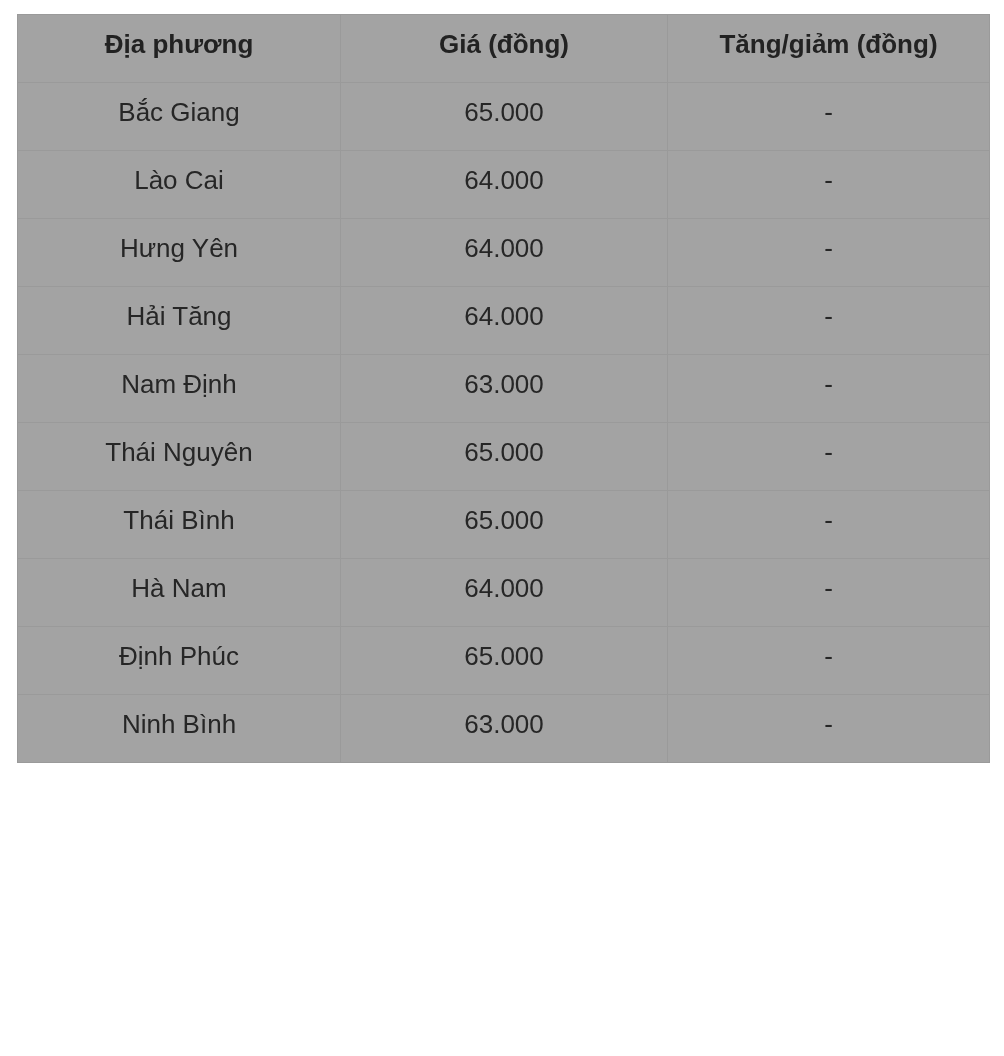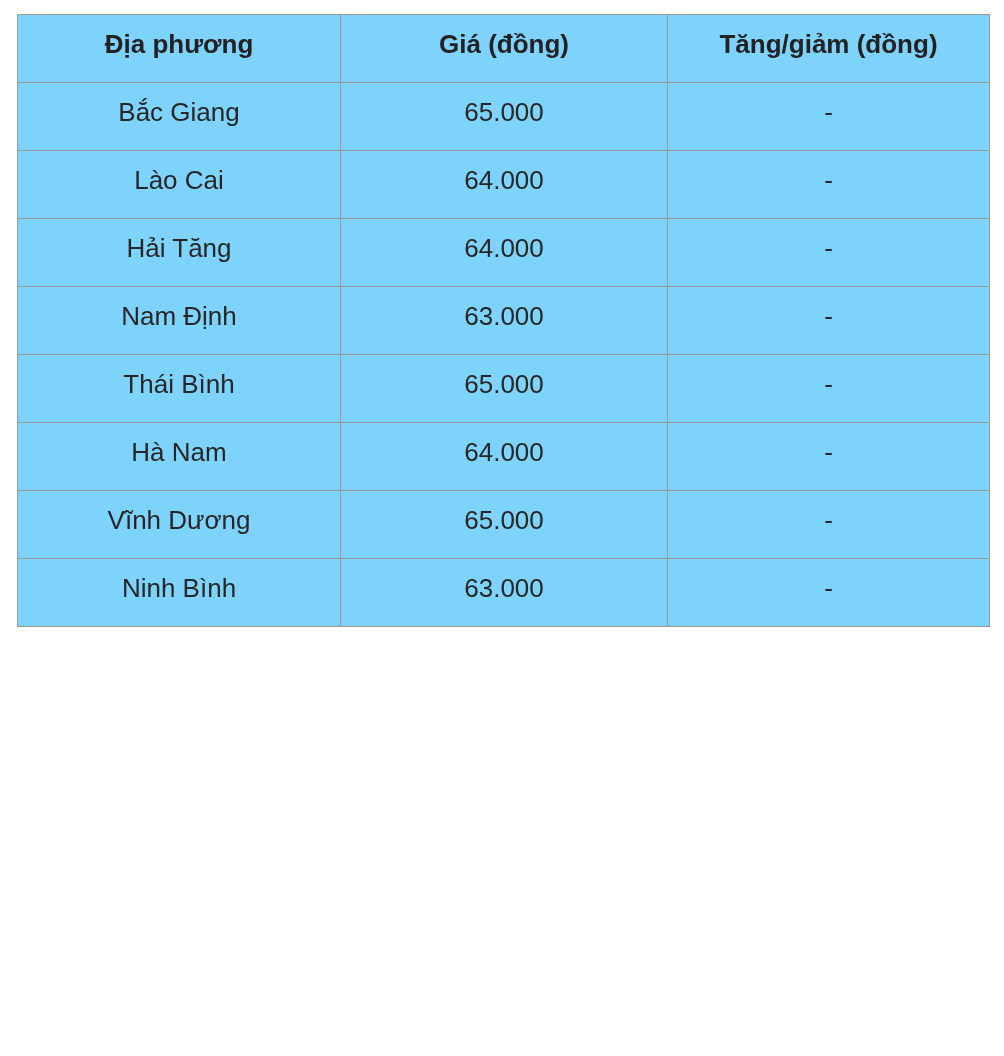--- a/index.html
+++ b/index.html
@@ -30,21 +30,21 @@
   .price-table td {
     border: 1px solid #9a9a9a;
     box-sizing: border-box;
     height: 68px;
     padding: 13px 8px 0 8px;
     text-align: center;
     vertical-align: top;
     font-size: 26px;
     line-height: 32px;
     color: #262626;
-    background: #7dd3fc;
+    background: #a3a3a3;
     white-space: nowrap;
     overflow: hidden;
   }
   .price-table th {
     font-weight: 700;
     color: #222222;
   }
 </style>
 </head>
 <body>
@@ -68,41 +68,51 @@
     <td>Bắc Giang</td>
     <td>65.000</td>
     <td>-</td>
   </tr>
         <tr>
     <td>Lào Cai</td>
     <td>64.000</td>
     <td>-</td>
   </tr>
         <tr>
+    <td>Hưng Yên</td>
+    <td>64.000</td>
+    <td>-</td>
+  </tr>
+        <tr>
     <td>Hải Tăng</td>
     <td>64.000</td>
     <td>-</td>
   </tr>
         <tr>
     <td>Nam Định</td>
     <td>63.000</td>
+    <td>-</td>
+  </tr>
+        <tr>
+    <td>Thái Nguyên</td>
+    <td>65.000</td>
     <td>-</td>
   </tr>
         <tr>
     <td>Thái Bình</td>
     <td>65.000</td>
     <td>-</td>
   </tr>
         <tr>
     <td>Hà Nam</td>
     <td>64.000</td>
     <td>-</td>
   </tr>
         <tr>
-    <td>Vĩnh Dương</td>
+    <td>Định Phúc</td>
     <td>65.000</td>
     <td>-</td>
   </tr>
         <tr>
     <td>Ninh Bình</td>
     <td>63.000</td>
     <td>-</td>
   </tr>
       </tbody>
   </table>

